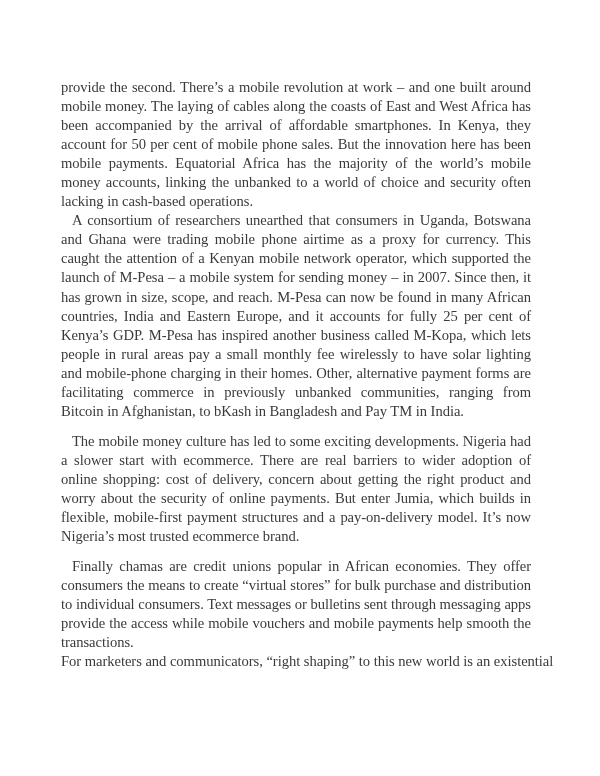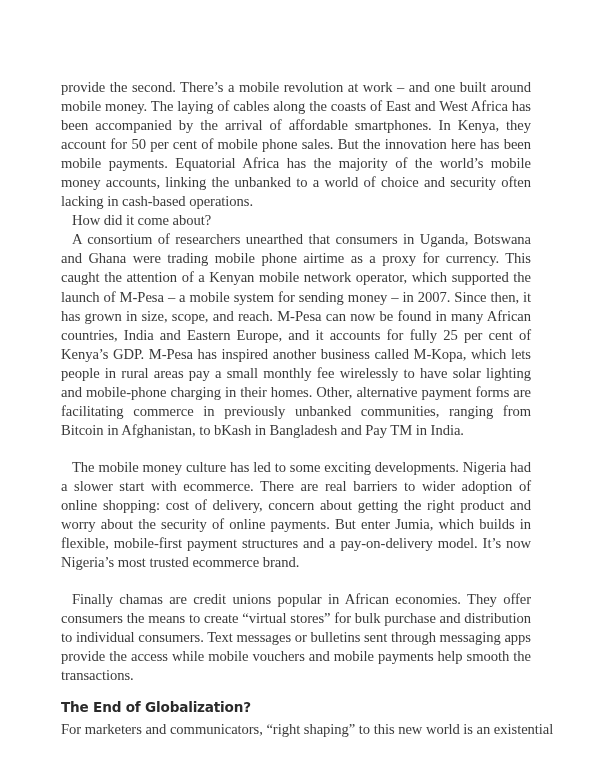--- a/index.html
+++ b/index.html
@@ -11,37 +11,35 @@
     width: 470px;
     font-family: "Liberation Serif", "DejaVu Serif", serif;
     font-size: 14.6px;
     line-height: 19.05px;
     color: #3a3a3a;
     text-align: justify;
     letter-spacing: -0.05px;
   }
   .page p { margin: 0; }
   .page p.indent { text-indent: 11px; }
-  .page p.gap { margin-top: 18px; }
+  .page p.gap { margin-top: 11px; }
   .heading {
     font-family: "DejaVu Sans", "Liberation Sans", sans-serif;
     font-weight: bold;
     font-size: 13.6px;
     color: #2a2a2a;
     margin-top: 13px !important;
     margin-bottom: 3px !important;
     text-align: left;
     letter-spacing: -0.2px;
   }
   .last { text-align: left; white-space: nowrap; }
 </style>
 </head>
 <body>
 
 <div class="page">
   <p>provide the second. There’s a mobile revolution at work – and one built around mobile money. The laying of cables along the coasts of East and West Africa has been accompanied by the arrival of affordable smartphones. In Kenya, they account for 50 per cent of mobile phone sales. But the innovation here has been mobile payments. Equatorial Africa has the majority of the world’s mobile money accounts, linking the unbanked to a world of choice and security often lacking in cash-based operations.</p>
-  <p class="indent">How did it come about?</p>
   <p class="indent">A consortium of researchers unearthed that consumers in Uganda, Botswana and Ghana were trading mobile phone airtime as a proxy for currency. This caught the attention of a Kenyan mobile network operator, which supported the launch of M-Pesa – a mobile system for sending money – in 2007. Since then, it has grown in size, scope, and reach. M-Pesa can now be found in many African countries, India and Eastern Europe, and it accounts for fully 25 per cent of Kenya’s GDP. M-Pesa has inspired another business called M-Kopa, which lets people in rural areas pay a small monthly fee wirelessly to have solar lighting and mobile-phone charging in their homes. Other, alternative payment forms are facilitating commerce in previously unbanked communities, ranging from Bitcoin in Afghanistan, to bKash in Bangladesh and Pay TM in India.</p>
   <p class="indent gap">The mobile money culture has led to some exciting developments. Nigeria had a slower start with ecommerce. There are real barriers to wider adoption of online shopping: cost of delivery, concern about getting the right product and worry about the security of online payments. But enter Jumia, which builds in flexible, mobile-first payment structures and a pay-on-delivery model. It’s now Nigeria’s most trusted ecommerce brand.</p>
   <p class="indent gap">Finally chamas are credit unions popular in African economies. They offer consumers the means to create “virtual stores” for bulk purchase and distribution to individual consumers. Text messages or bulletins sent through messaging apps provide the access while mobile vouchers and mobile payments help smooth the transactions.</p>
-  <p class="heading">The End of Globalization?</p>
   <p class="last">For marketers and communicators, “right shaping” to this new world is an existential</p>
 </div>
 
 </body></html>

